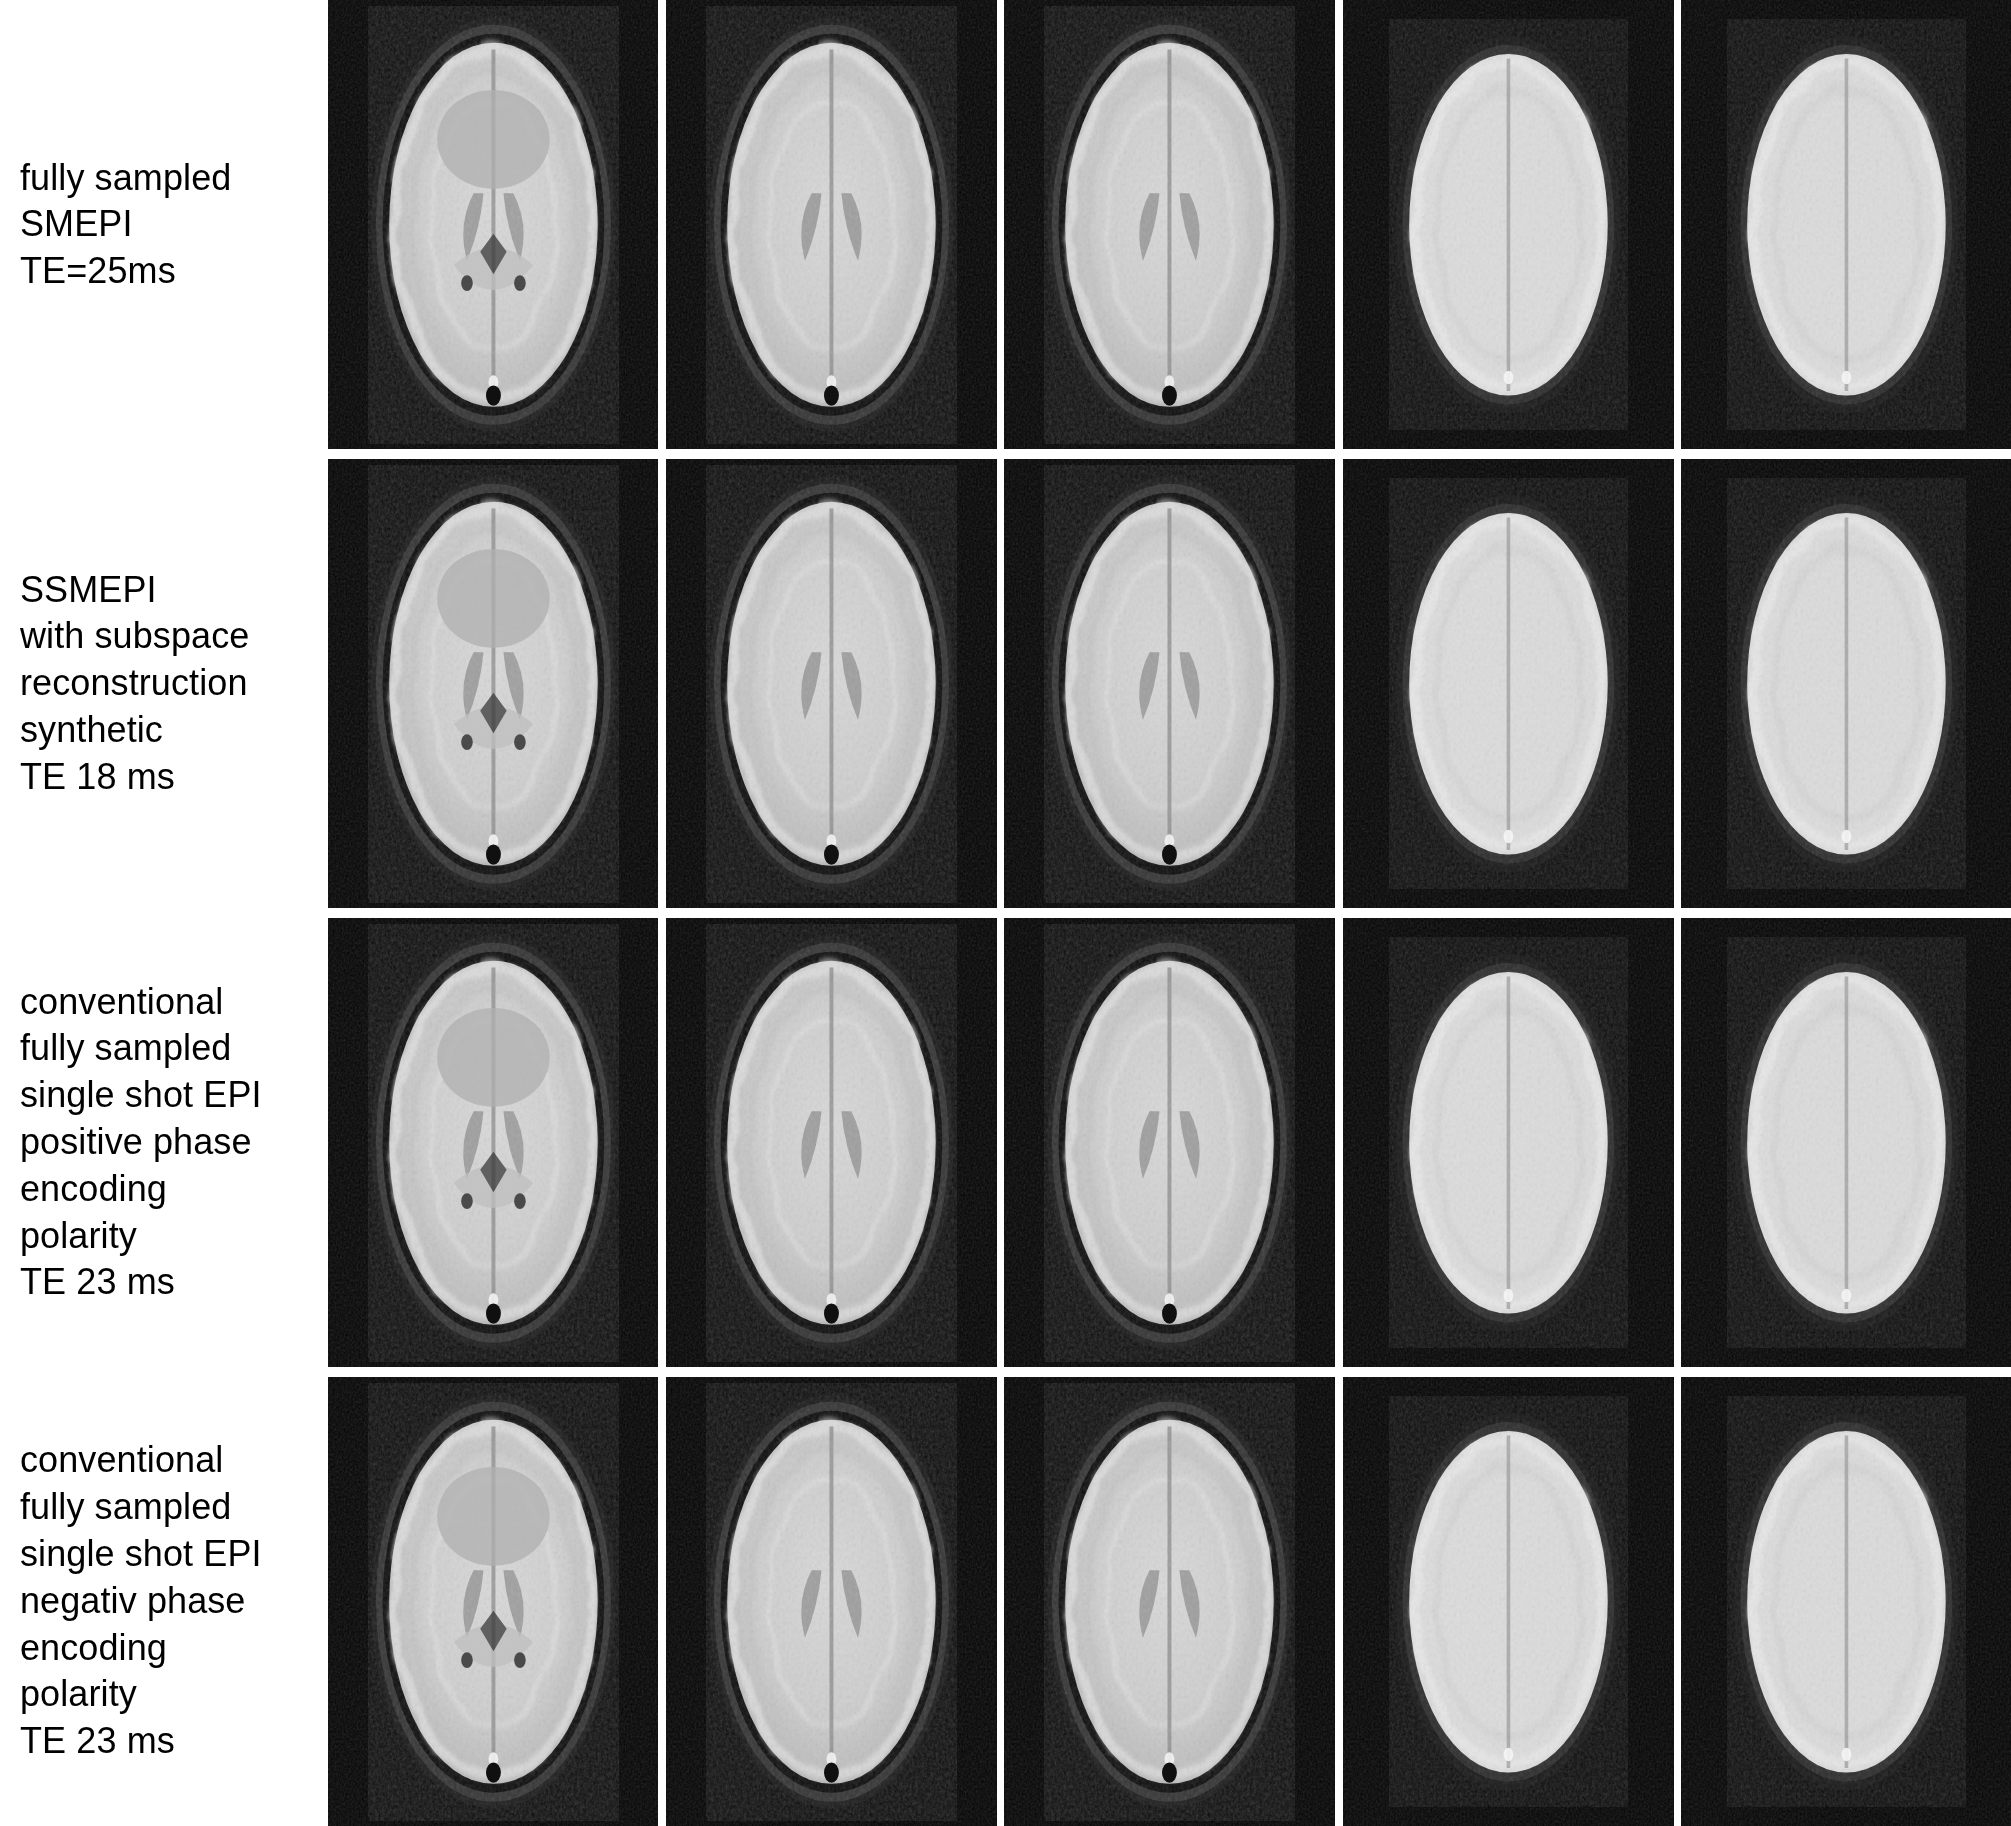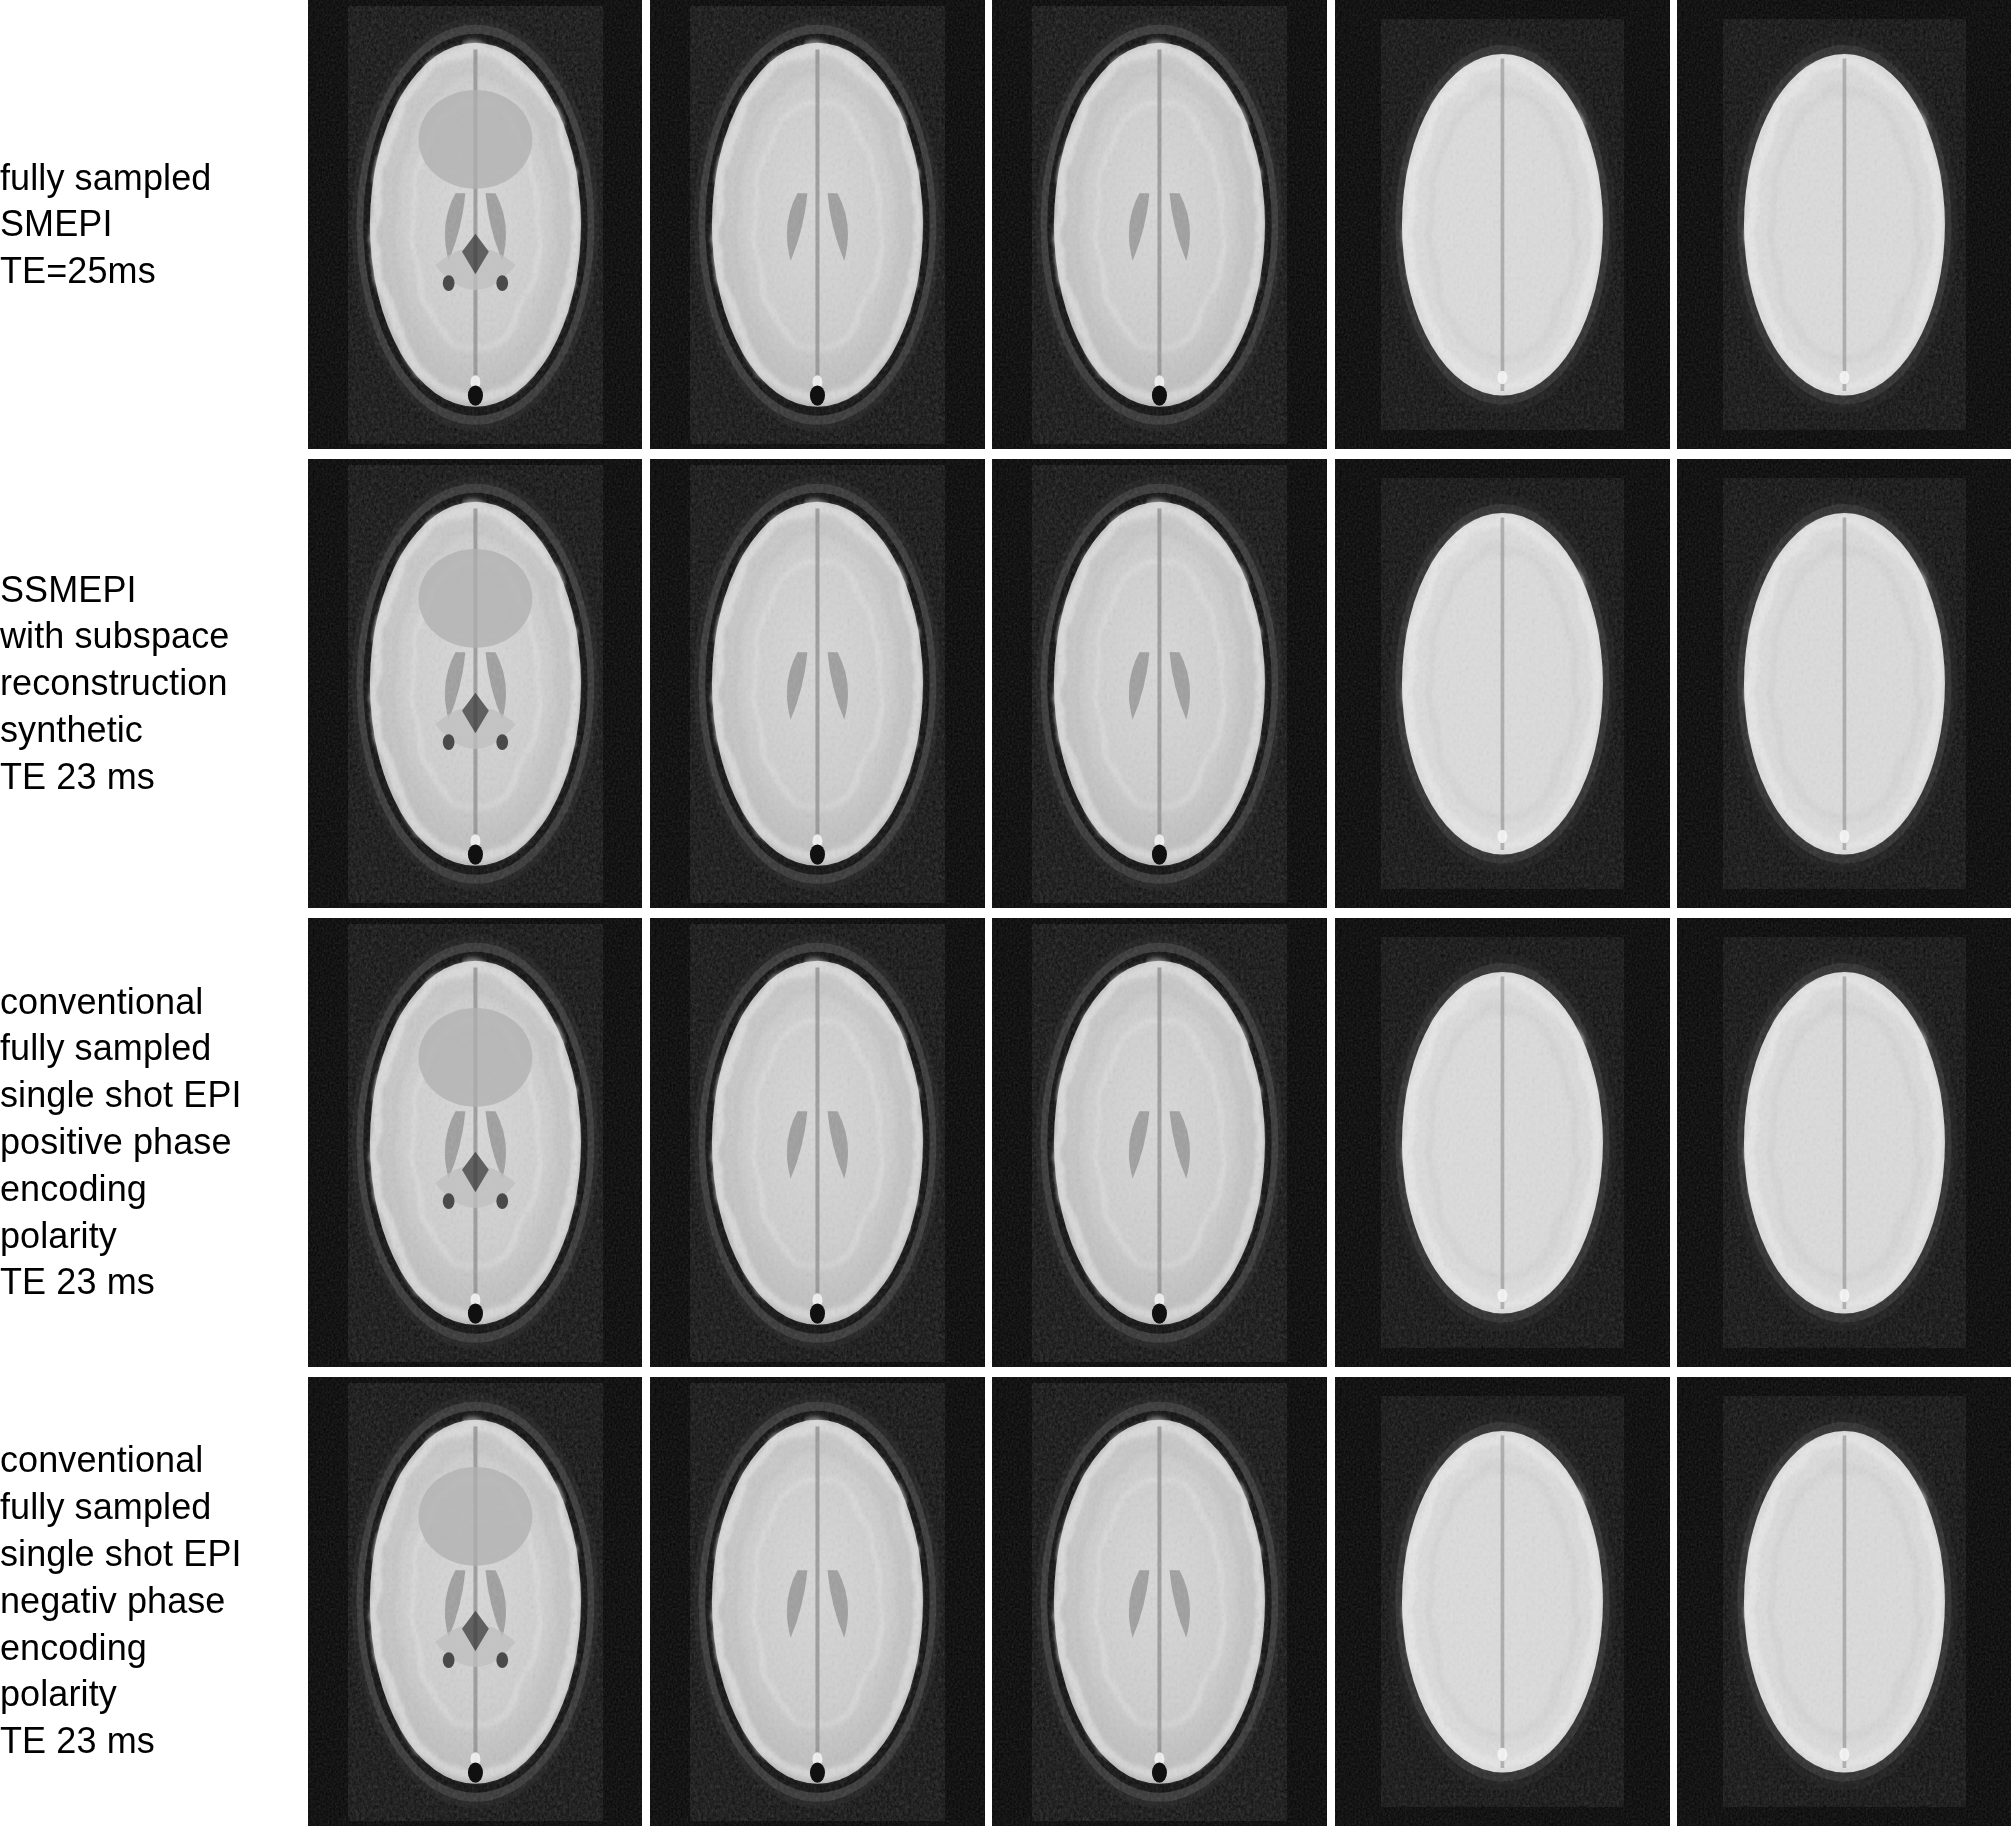--- a/index.html
+++ b/index.html
@@ -25,20 +25,21 @@
     left: 0;
     top: 0;
     width: 2012px;
     height: 1826px;
     display: grid;
     grid-template-columns: 300px repeat(5, 1fr);
     grid-template-rows: repeat(4, 1fr);
     column-gap: 7.5px;
     row-gap: 9.4px;
     box-sizing: border-box;
+    padding-left: 20px;
   }
   .row-label {
     display: flex;
     align-items: center;
     justify-content: flex-start;
     padding-right: 9.4px;
     box-sizing: border-box;
   }
   .row-label .label-text {
     font-size: 36px;
@@ -183,21 +184,21 @@
       <svg class="mri" viewBox="0 0 200 200" preserveAspectRatio="none">
           <use href="#brainSliceHigh"></use>
         </svg>
     </div>
 
     <div class="row-label">
       <div class="label-text">SSMEPI
 with subspace
 reconstruction
 synthetic
-TE 23 ms</div>
+TE 18 ms</div>
     </div>
     <div class="cell">
       <svg class="mri" viewBox="0 0 200 200" preserveAspectRatio="none">
           <use href="#brainSliceLow"></use>
         </svg>
     </div>
     <div class="cell">
       <svg class="mri" viewBox="0 0 200 200" preserveAspectRatio="none">
           <use href="#brainSlice"></use>
         </svg>

